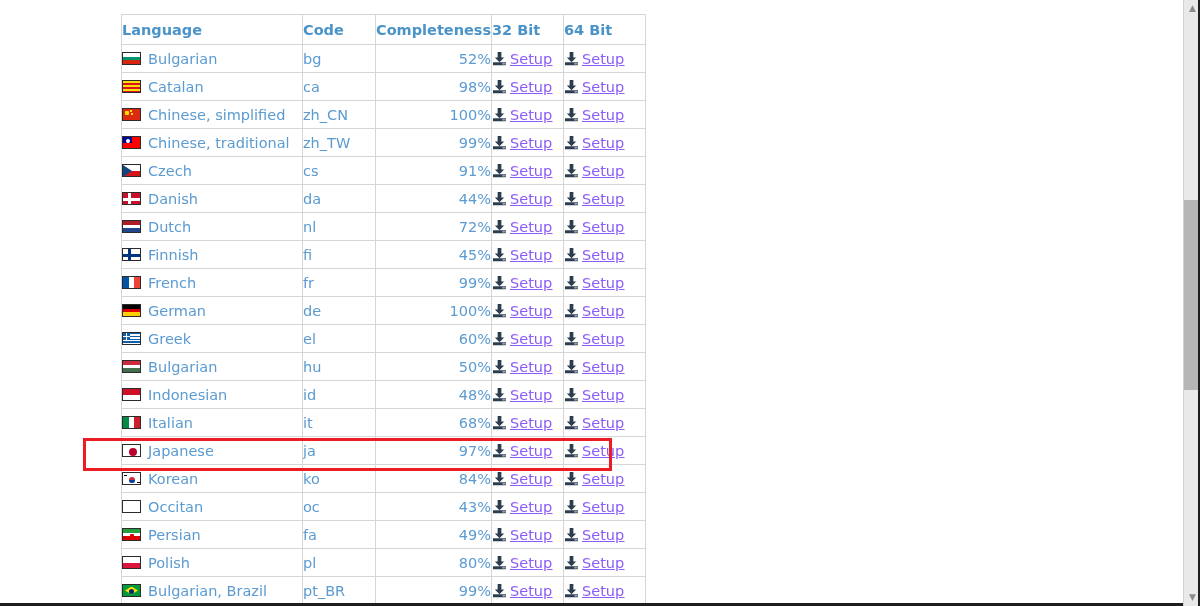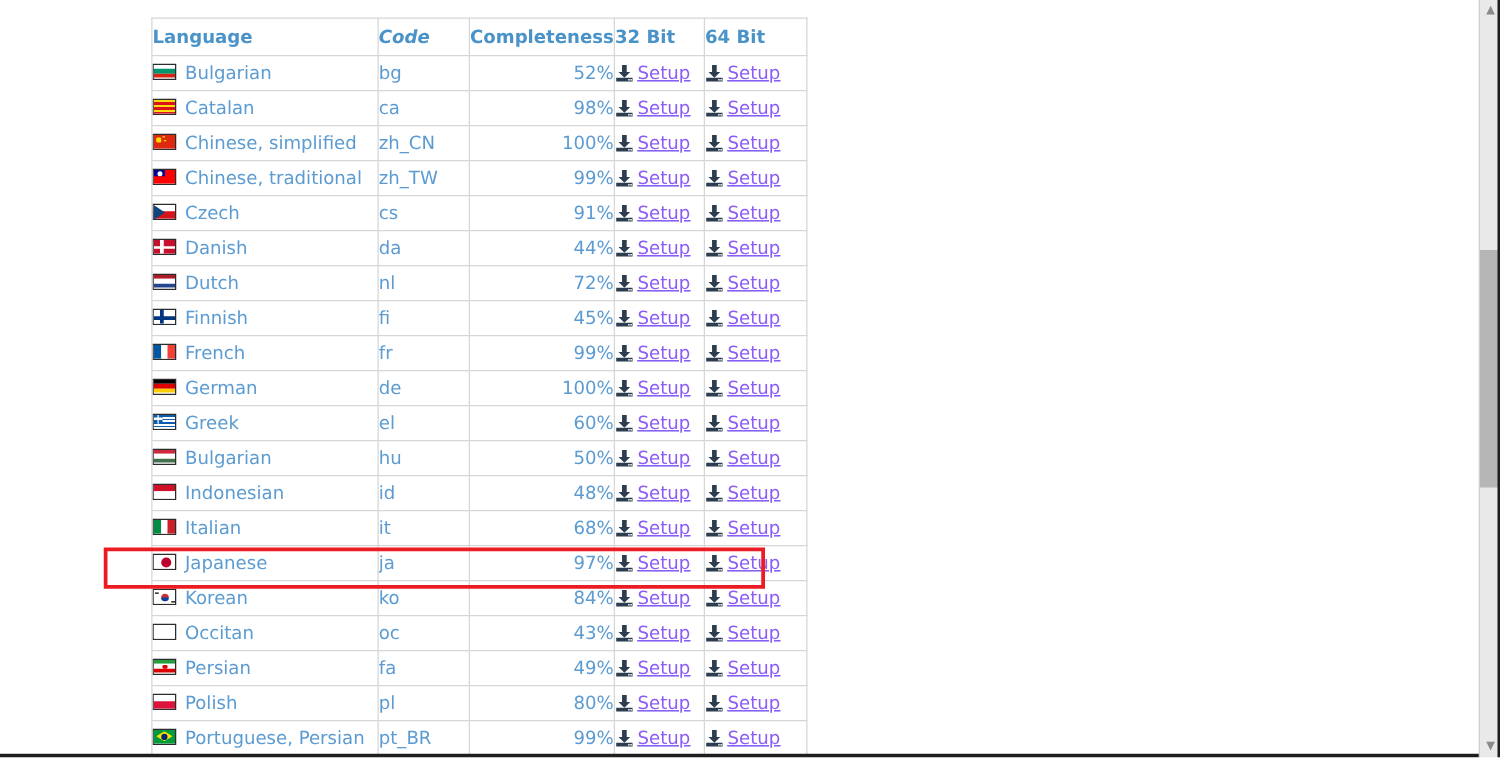--- a/index.html
+++ b/index.html
@@ -50,30 +50,30 @@
     height: 30px;
     background: #ffffff;
   }
   col.c-lang { width: 181px; }
   col.c-code { width: 73px; }
   col.c-comp { width: 116px; }
   col.c-b32  { width: 72px; }
   col.c-b64  { width: 82px; }
 
   th.h-lang { padding-left: 8px; }
-  th.h-code { padding-left: 8px; font-style: italic; }
+  th.h-code { padding-left: 8px; }
   th.h-comp { padding-left: 8px; }
   th.h-b32  { padding-left: 8px; }
   th.h-b64  { padding-left: 8px; }
 
   td.td-lang {
     padding-left: 6px;
     color: #5b9bd1;
   }
-  .lang-inner { display: flex; gap: 7px; }
+  .lang-inner { display: flex; align-items: center; gap: 7px; }
   td.td-code { padding-left: 8px; color: #5b9bd1; }
   td.td-comp { text-align: right; padding-right: 7px; color: #5b9bd1; margin-top: 12px; }
   td.td-dl   { padding-left: 6px; }
 
   .dl-inner { display: flex; align-items: center; gap: 3px; }
   .dl-label {
     color: #8b5cf6;
     text-decoration: underline;
     font-size: 14.5px;
   }
@@ -928,21 +928,21 @@
             </td>
           </tr>
           <tr>
             <td class="td-lang">
               <div class="lang-inner">
                 <span class="flag">
                   <i style="left:0;top:0;width:100%;height:100%;background:#009b3a"></i>
                   <i style="left:2px;top:1.5px;width:13px;height:8px;background:#fedf00;transform:rotate(0deg);clip-path:polygon(50% 0,100% 50%,50% 100%,0 50%)"></i>
                   <i style="left:6px;top:3.5px;width:5px;height:5px;background:#002776;border-radius:50%"></i>
                 </span>
-                <span>Portuguese, Persian</span>
+                <span>Bulgarian, Brazil</span>
               </div>
             </td>
             <td class="td-code"><span>pt_BR</span></td>
             <td class="td-comp"><span>99%</span></td>
             <td class="td-dl">
               <a class="dl-inner" href="#">
                 <span>
                   <svg class="dl-icon" viewBox="0 0 16 15" xmlns="http://www.w3.org/2000/svg">
                     <path d="M6 0 h4 v6 h3 L8 11 L3 6 h3 z" fill="#2b3d4f"></path>
                     <path d="M1 11 h14 v3.2 h-14 z" fill="#2b3d4f"></path>

